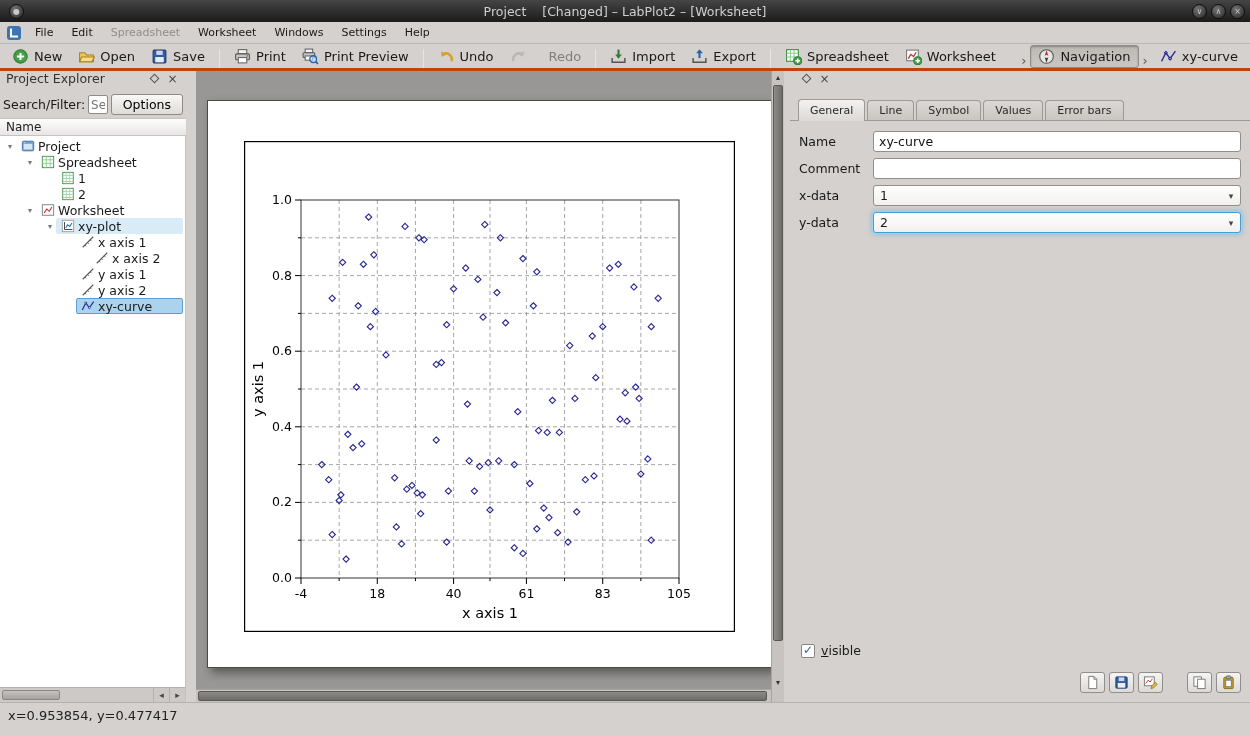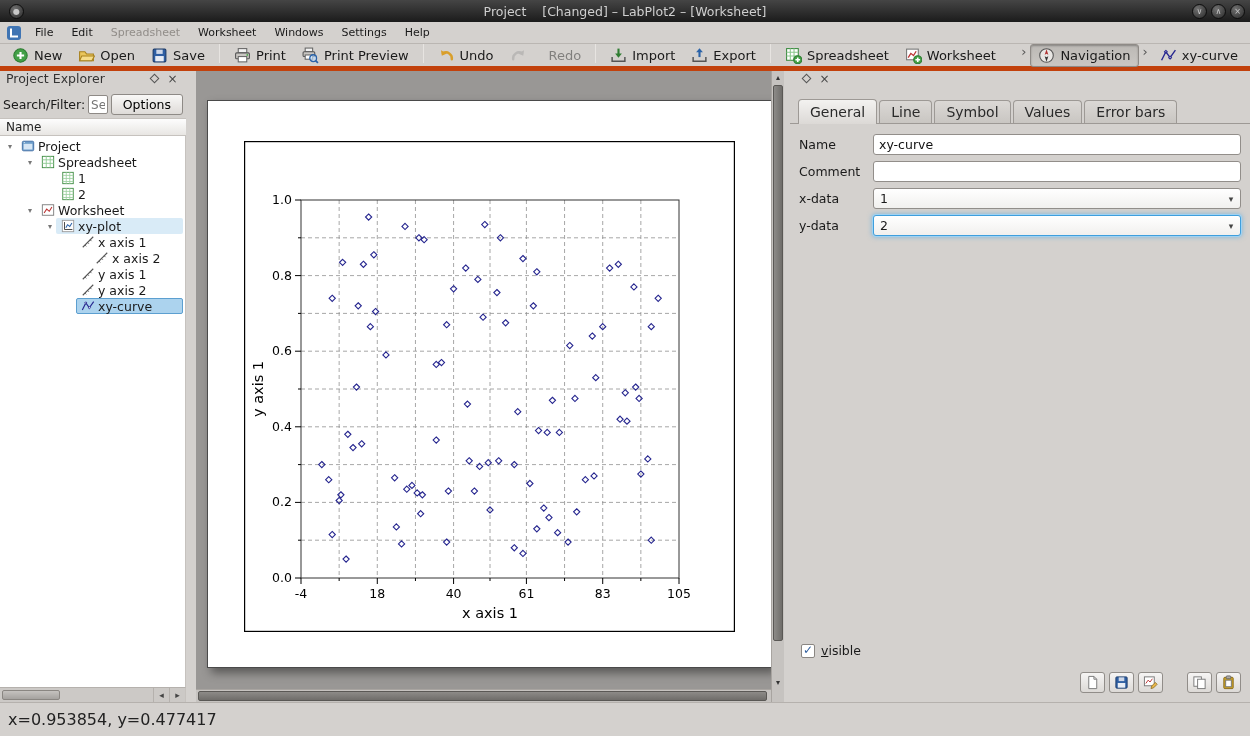--- a/index.html
+++ b/index.html
@@ -14,21 +14,21 @@
   .wbtn-group{margin-left:auto;display:flex;}
 
   
   .menubar{position:absolute;left:0;top:22px;width:100%;height:22px;background:#d4d1ce;border-bottom:1px solid #bab6b2;display:flex;align-items:center;padding:0 4px;}
   .app-icon{width:16px;height:16px;margin:0 4px 0 2px;display:inline-flex;}
   .app-icon svg{width:100%;height:100%;}
   .menu-item{padding:2px 9px;color:#1a1a1a;font-size:11px;}
   .menu-item.disabled{color:#918d89;}
 
   
-  .toolbar{position:absolute;left:0;top:44px;width:100%;height:27px;background:#d4d1ce;border-bottom:5px solid #c2410c;display:flex;align-items:flex-start;padding:0 4px;}
+  .toolbar{position:absolute;left:0;top:44px;width:100%;height:27px;background:#d4d1ce;border-bottom:3px solid #c2410c;display:flex;align-items:flex-end;padding:0 4px;}
   .tbtn{display:flex;align-items:center;gap:5px;height:23px;padding:0 7px;background:transparent;border:1px solid transparent;border-radius:3px;font:13px "DejaVu Sans",sans-serif;color:#1a1a1a;white-space:nowrap;}
   .tbtn.pressed{background:linear-gradient(#bcb9b5,#cac7c3);border-color:#8f8b87;box-shadow:inset 0 1px 2px rgba(0,0,0,.28);}
   .tbtn.disabled{opacity:.45;gap:22px;}
   .tsep{width:1px;height:19px;background:#a9a5a1;border-right:1px solid #e7e4e1;margin:0 6px;}
   .tspacer{flex:1;}
   .tchev{color:#555;font-size:13px;padding:0 4px;}
   .icn{width:17px;height:17px;display:inline-flex;flex:none;}
   .icn svg{width:100%;height:100%;}
 
   
@@ -65,21 +65,21 @@
   .plot{position:absolute;left:36px;top:40px;width:491px;height:491px;font-family:"DejaVu Sans",sans-serif;}
   .vscroll{position:absolute;right:0;top:0;width:13px;height:100%;background:#c6c3c0;border-left:1px solid #a8a4a0;}
   .vthumb{position:absolute;left:1px;top:14px;width:10px;height:556px;background:linear-gradient(90deg,#8d8b88,#6f6d6a);border:1px solid #5a5855;border-radius:2px;}
   .varrow{position:absolute;left:0;width:12px;height:13px;font-size:8px;color:#333;display:flex;align-items:center;justify-content:center;}
   .center-hscroll{position:absolute;left:0;bottom:0;height:13px;right:13px;background:#c6c3c0;border-top:1px solid #a8a4a0;}
   .center-hthumb{position:absolute;left:2px;top:1px;right:4px;height:10px;background:linear-gradient(#8d8b88,#6f6d6a);border:1px solid #5a5855;border-radius:2px;}
 
   
   .right-dock{position:absolute;left:790px;top:71px;width:460px;height:631px;display:flex;flex-direction:column;background:#d4d1ce;}
   .tabs{display:flex;align-items:flex-end;padding:7px 8px 0;flex:none;position:relative;z-index:2;}
-  .tab{padding:3px 11px 3px;font-size:14px;color:#2a2a2a;background:linear-gradient(#dbd8d5,#c9c6c2);border:1px solid #9d9995;border-bottom:none;border-radius:4px 4px 0 0;margin-right:2px;position:relative;}
+  .tab{padding:3px 11px 3px;font-size:11px;color:#2a2a2a;background:linear-gradient(#dbd8d5,#c9c6c2);border:1px solid #9d9995;border-bottom:none;border-radius:4px 4px 0 0;margin-right:2px;position:relative;}
   .tab.active{background:linear-gradient(#f3f2f0,#dcd9d6);padding-top:4px;margin-bottom:-1px;padding-bottom:4px;}
   .tab-panel{flex:1;border-top:1px solid #9d9995;display:flex;flex-direction:column;padding:7px 9px 9px;}
   .prop-row{display:flex;align-items:center;margin:3px 0;}
   .prop-label{width:74px;font-size:12.5px;flex:none;color:#1a1a1a;}
   .text-input{flex:1;height:21px;border:1px solid #928e8a;border-radius:3px;padding:0 5px;font:12.5px "DejaVu Sans",sans-serif;background:#fff;color:#111;}
   .combo{flex:1;height:21px;border:1px solid #928e8a;border-radius:3px;background:linear-gradient(#ffffff,#f1f0ee);display:flex;align-items:center;padding-left:6px;font-size:12.5px;}
   .combo-arrow{margin-left:auto;width:18px;text-align:center;color:#444;font-size:9px;}
   .combo.focused{border-color:#3f9fdd;box-shadow:0 0 0 1px #9fd2f2, 0 0 5px 1px rgba(62,160,224,.55);}
   .panel-spacer{flex:1;}
   .visible-row{display:flex;align-items:center;gap:6px;margin:4px 2px 2px;}
@@ -87,21 +87,21 @@
   .check{color:#2f5e9e;font-size:12px;font-weight:bold;line-height:1;margin-top:-2px;}
   .cb-label{display:inline-block;font-size:12.5px;}
   .cb-label::first-letter{text-decoration:underline;}
   .template-bar{display:flex;justify-content:flex-end;margin-top:12px;}
   .template-group{display:flex;gap:4px;}
   .template-group + .template-group{margin-left:24px;}
   .sbtn{width:25px;height:21px;display:flex;align-items:center;justify-content:center;background:linear-gradient(#f6f5f4,#dcd9d6);border:1px solid #918d89;border-radius:3px;}
   .sbtn .icn{width:15px;height:15px;}
 
   
-  .statusbar{position:absolute;left:0;top:702px;width:100%;height:34px;background:#d4d1ce;border-top:1px solid #b5b1ad;display:flex;align-items:center;padding:5px 8px;font-size:16px;color:#222;}
+  .statusbar{position:absolute;left:0;top:702px;width:100%;height:34px;background:#d4d1ce;border-top:1px solid #b5b1ad;display:flex;align-items:flex-start;padding:5px 8px;font-size:13px;color:#222;}
 
   button{cursor:default;}
 </style>
 </head>
 <body>
 
 <div class="app">
 
   <div class="titlebar">
     <span class="wbtn">●</span>

